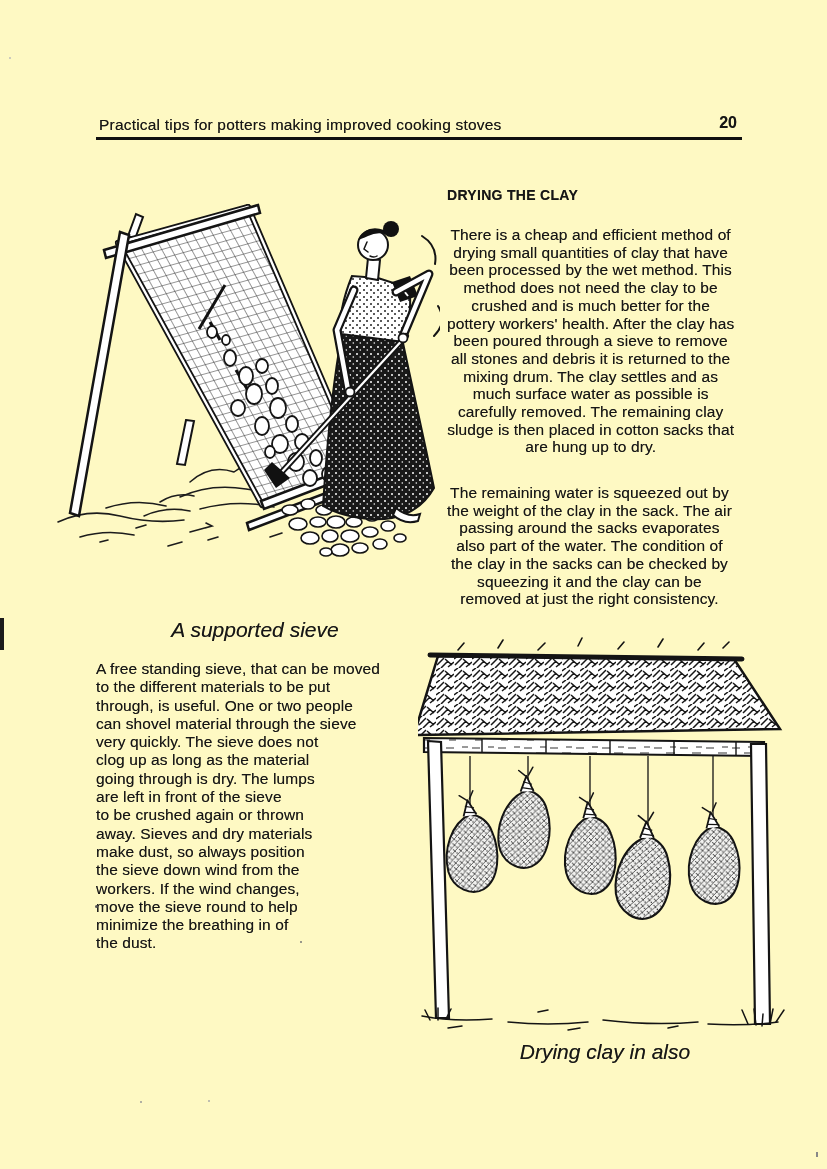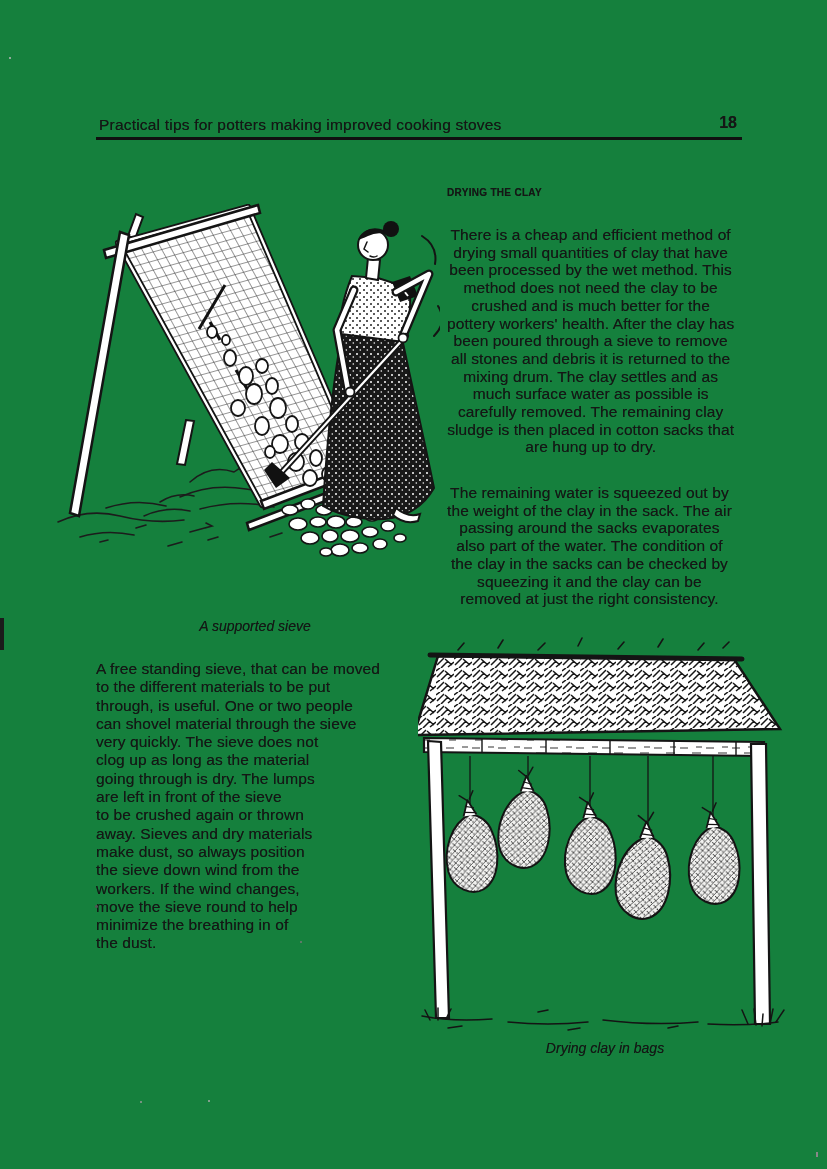--- a/index.html
+++ b/index.html
@@ -1,52 +1,52 @@
 <!DOCTYPE html>
 <html><head>
 <meta charset="utf-8">
 <style>
   html,body{margin:0;padding:0;background:#fdfdfc;}
   .page{
-    position:relative;width:827px;height:1169px;background:#15803d;
+    position:relative;width:827px;height:1169px;background:#fef9c3;
     font-family:"Liberation Sans",sans-serif;color:#161616;overflow:hidden;
   }
   .abs{position:absolute;}
   .hdr-title{left:99px;top:116px;font-size:15.5px;letter-spacing:.2px;
     text-shadow:0 0 .5px rgba(0,0,0,.55);white-space:pre;}
   .hdr-num{left:640px;top:114px;width:97px;text-align:right;font-size:16px;
     font-weight:700;text-shadow:0 0 .4px rgba(0,0,0,.5);}
   .hdr-rule{left:96px;top:137px;width:646px;height:3px;background:#101010;}
   .para{white-space:pre;font-size:15.5px;letter-spacing:.1px;
     text-shadow:0 0 .45px rgba(0,0,0,.5);}
   .rc{line-height:17.7px;text-align:center;}
   .lc{line-height:18.3px;}
-  .heading{left:447px;top:187px;font-size:10px;font-weight:700;letter-spacing:.3px;
+  .heading{left:447px;top:187px;font-size:14px;font-weight:700;letter-spacing:.3px;
     text-shadow:0 0 .4px rgba(0,0,0,.5);white-space:pre;}
-  .caption{font-style:italic;font-size:14px;text-align:center;white-space:pre;
+  .caption{font-style:italic;font-size:21px;text-align:center;white-space:pre;
     text-shadow:0 0 .4px rgba(0,0,0,.5);}
   .cap-sieve{left:140px;top:618px;width:230px;}
   .cap-bags{left:490px;top:1040px;width:230px;}
   .rc-p1{left:447px;top:226px;}
   .rc-p2{left:447px;top:484px;}
   .lc-p1{left:96px;top:660px;}
   .lc-p2{left:106px;top:968px;}
   .fig{display:block;}
   .fig-sieve{left:40px;top:190px;}
   .fig-bags{left:418px;top:632px;}
   .tick{left:0;top:618px;width:4px;height:32px;background:#1b1b1b;}
   .speck{background:#555;border-radius:50%;}
 </style>
 </head>
 <body>
 
 <div class="page">
 
   <span class="abs hdr-title">Practical tips for potters making improved cooking stoves</span>
-  <span class="abs hdr-num">18</span>
+  <span class="abs hdr-num">20</span>
   <div class="abs hdr-rule"></div>
 
   <svg class="abs fig fig-sieve" width="400" height="400" viewBox="0 0 400 400" aria-label="Hand-drawn illustration of a woman shovelling material through a large mesh sieve leaning on an A-frame support">
     <defs>
       <pattern id="mesh" width="9" height="9" patternUnits="userSpaceOnUse" patternTransform="matrix(0.955,-0.265,0.482,0.876,78,53)">
         <rect width="9" height="9" fill="#fff"></rect>
         <path d="M0,0 H9 M0,0 V9" stroke="#2c2c2c" stroke-width="1"></path>
       </pattern>
       <pattern id="darkpat" width="7" height="7" patternUnits="userSpaceOnUse">
         <rect width="7" height="7" fill="#191919"></rect>
@@ -245,21 +245,21 @@
     <use href="#bag" transform="translate(295,188) rotate(-3)"></use>
 
     <g stroke="#141414" stroke-width="1.5" fill="none" stroke-linecap="round">
       <path d="M4,384 q30,6 70,3 M90,390 q40,4 80,0 M185,388 q50,6 95,2 M290,392 q40,2 70,-2"></path>
       <path d="M30,396 l14,-2 M150,398 l12,-2 M250,396 l10,-2 M120,380 l10,-2"></path>
       <path d="M12,388 l-5,-10 M20,388 l0,-12 M28,387 l5,-10"></path>
       <path d="M330,392 l-6,-14 M338,393 l-2,-16 M352,392 l3,-15 M358,390 l8,-12 M344,394 l1,-12"></path>
     </g>
   </svg>
 
-  <span class="abs caption cap-bags">Drying clay in bags</span>
+  <span class="abs caption cap-bags">Drying clay in also</span>
 
   <div class="abs tick"></div>
   <div class="abs speck" style="left:95px;top:905px;width:3px;height:3px;"></div>
   <div class="abs speck" style="left:300px;top:941px;width:2px;height:2px;background:#777;"></div>
   <div class="abs speck" style="left:140px;top:1101px;width:2px;height:2px;background:#999;"></div>
   <div class="abs speck" style="left:208px;top:1100px;width:2px;height:2px;background:#aaa;"></div>
   <div class="abs speck" style="left:816px;top:1152px;width:2px;height:5px;background:#888;border-radius:0;"></div>
   <div class="abs speck" style="left:9px;top:57px;width:2px;height:2px;background:#bbb;"></div>
 
 </div>

